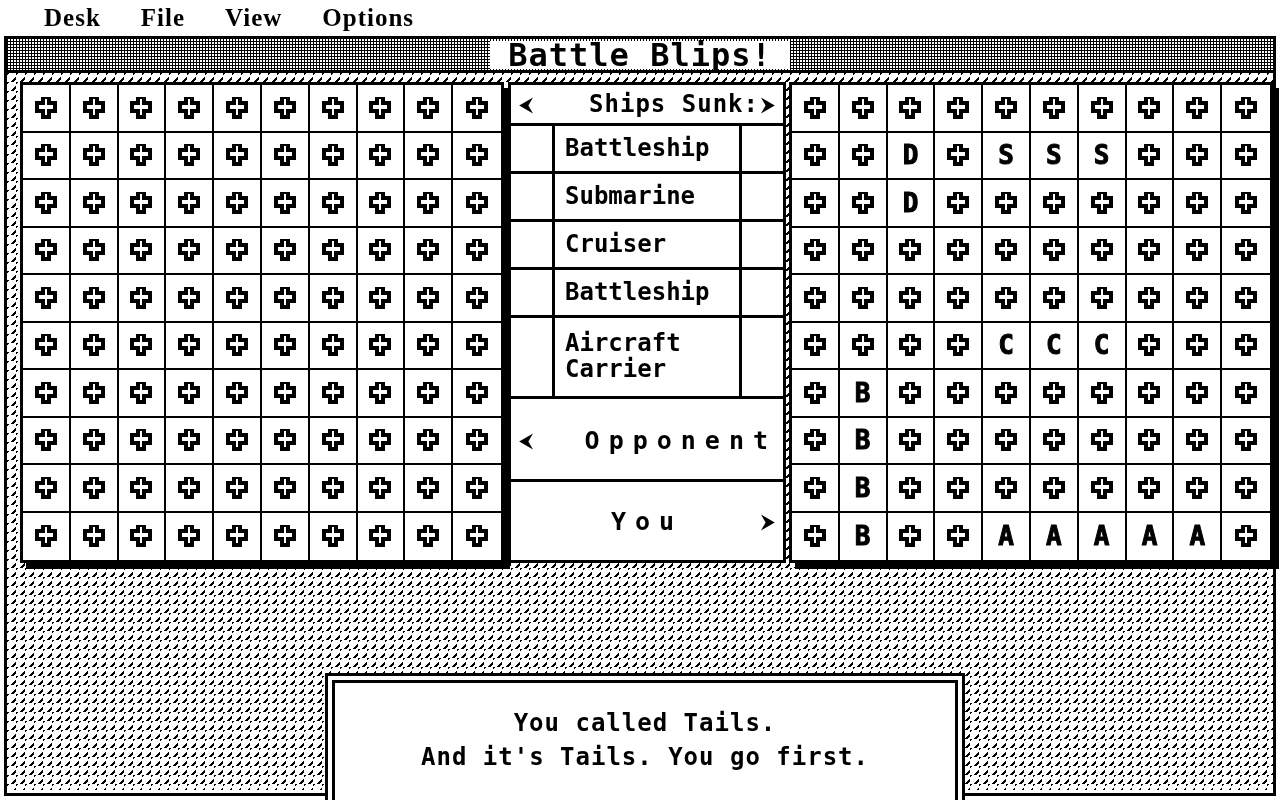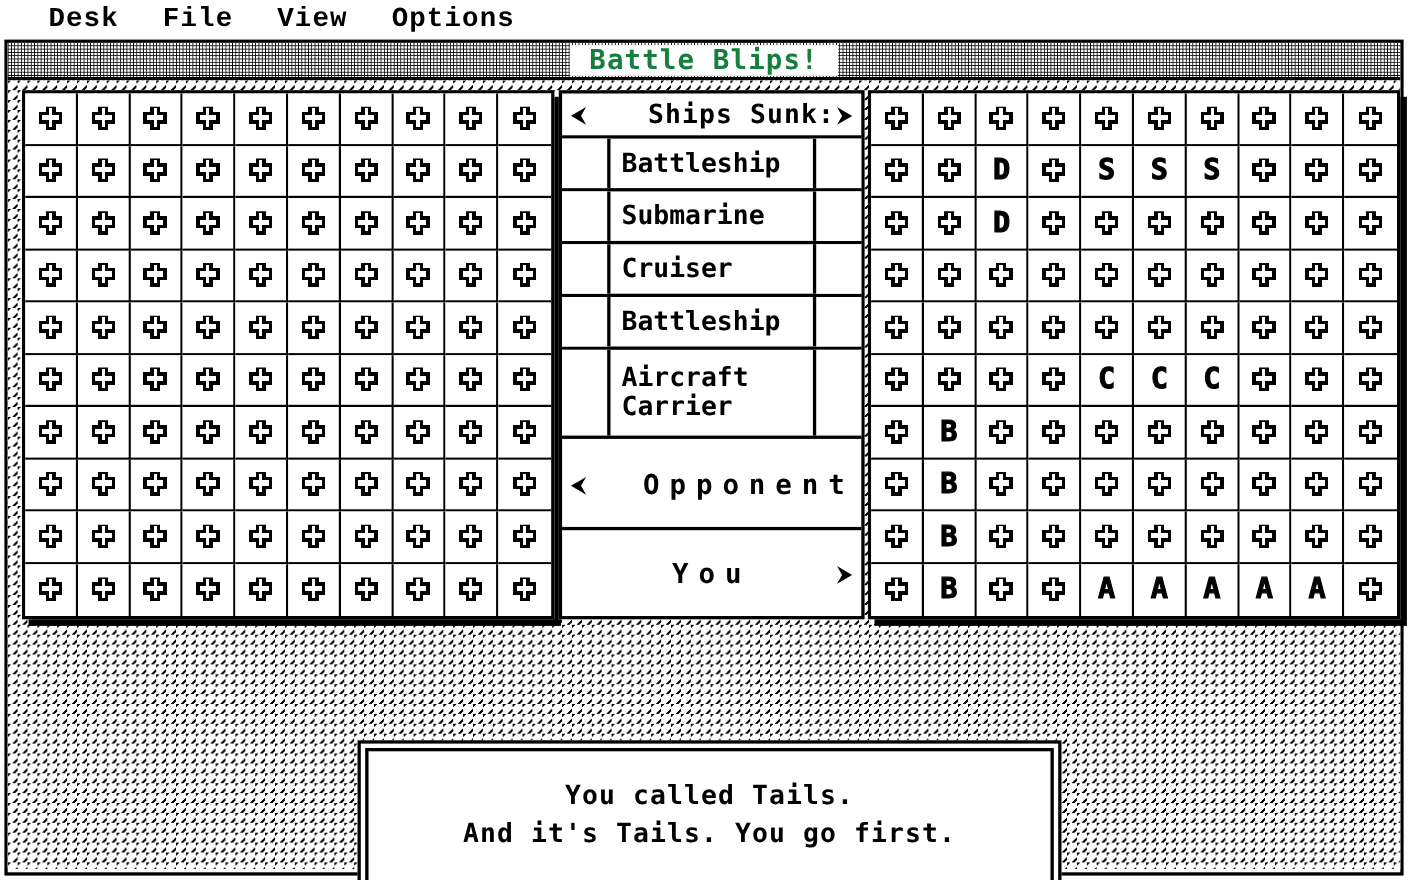--- a/index.html
+++ b/index.html
@@ -19,21 +19,21 @@
 
   
   #menubar {
     position: absolute; left: 0; top: 0;
     width: 1280px; height: 34px;
     background: #ffffff;
     display: flex; align-items: center;
     padding-left: 44px;
   }
   .menu-item {
-    font-family: Liberation Mono, monospace;
+    font-family: Liberation Serif, serif;
     font-size: 25px;
     font-weight: bold;
     letter-spacing: 1px;
     color: #000;
     margin-right: 40px;
     line-height: 1;
     white-space: pre;
     cursor: default;
   }
 
@@ -55,24 +55,24 @@
     background-image:
       repeating-linear-gradient(0deg,  #000 0px, #000 1px, transparent 1px, transparent 3px),
       repeating-linear-gradient(90deg, #000 0px, #000 1px, transparent 1px, transparent 3px);
     background-size: 3px 3px;
     display: flex; align-items: center; justify-content: center;
   }
   #titletext {
     background: #ffffff;
     padding: 0 18px;
     font-family: "DejaVu Sans Mono", "Liberation Mono", monospace;
-    font-size: 25px;
+    font-size: 32px;
     font-weight: bold;
     letter-spacing: 1px;
-    color: #15803d;
+    color: #000000;
     line-height: 28px;
     white-space: pre;
   }
 
   
   #workarea {
     position: relative;
     height: 717px;
     background-color: #ffffff;
     background-image:

